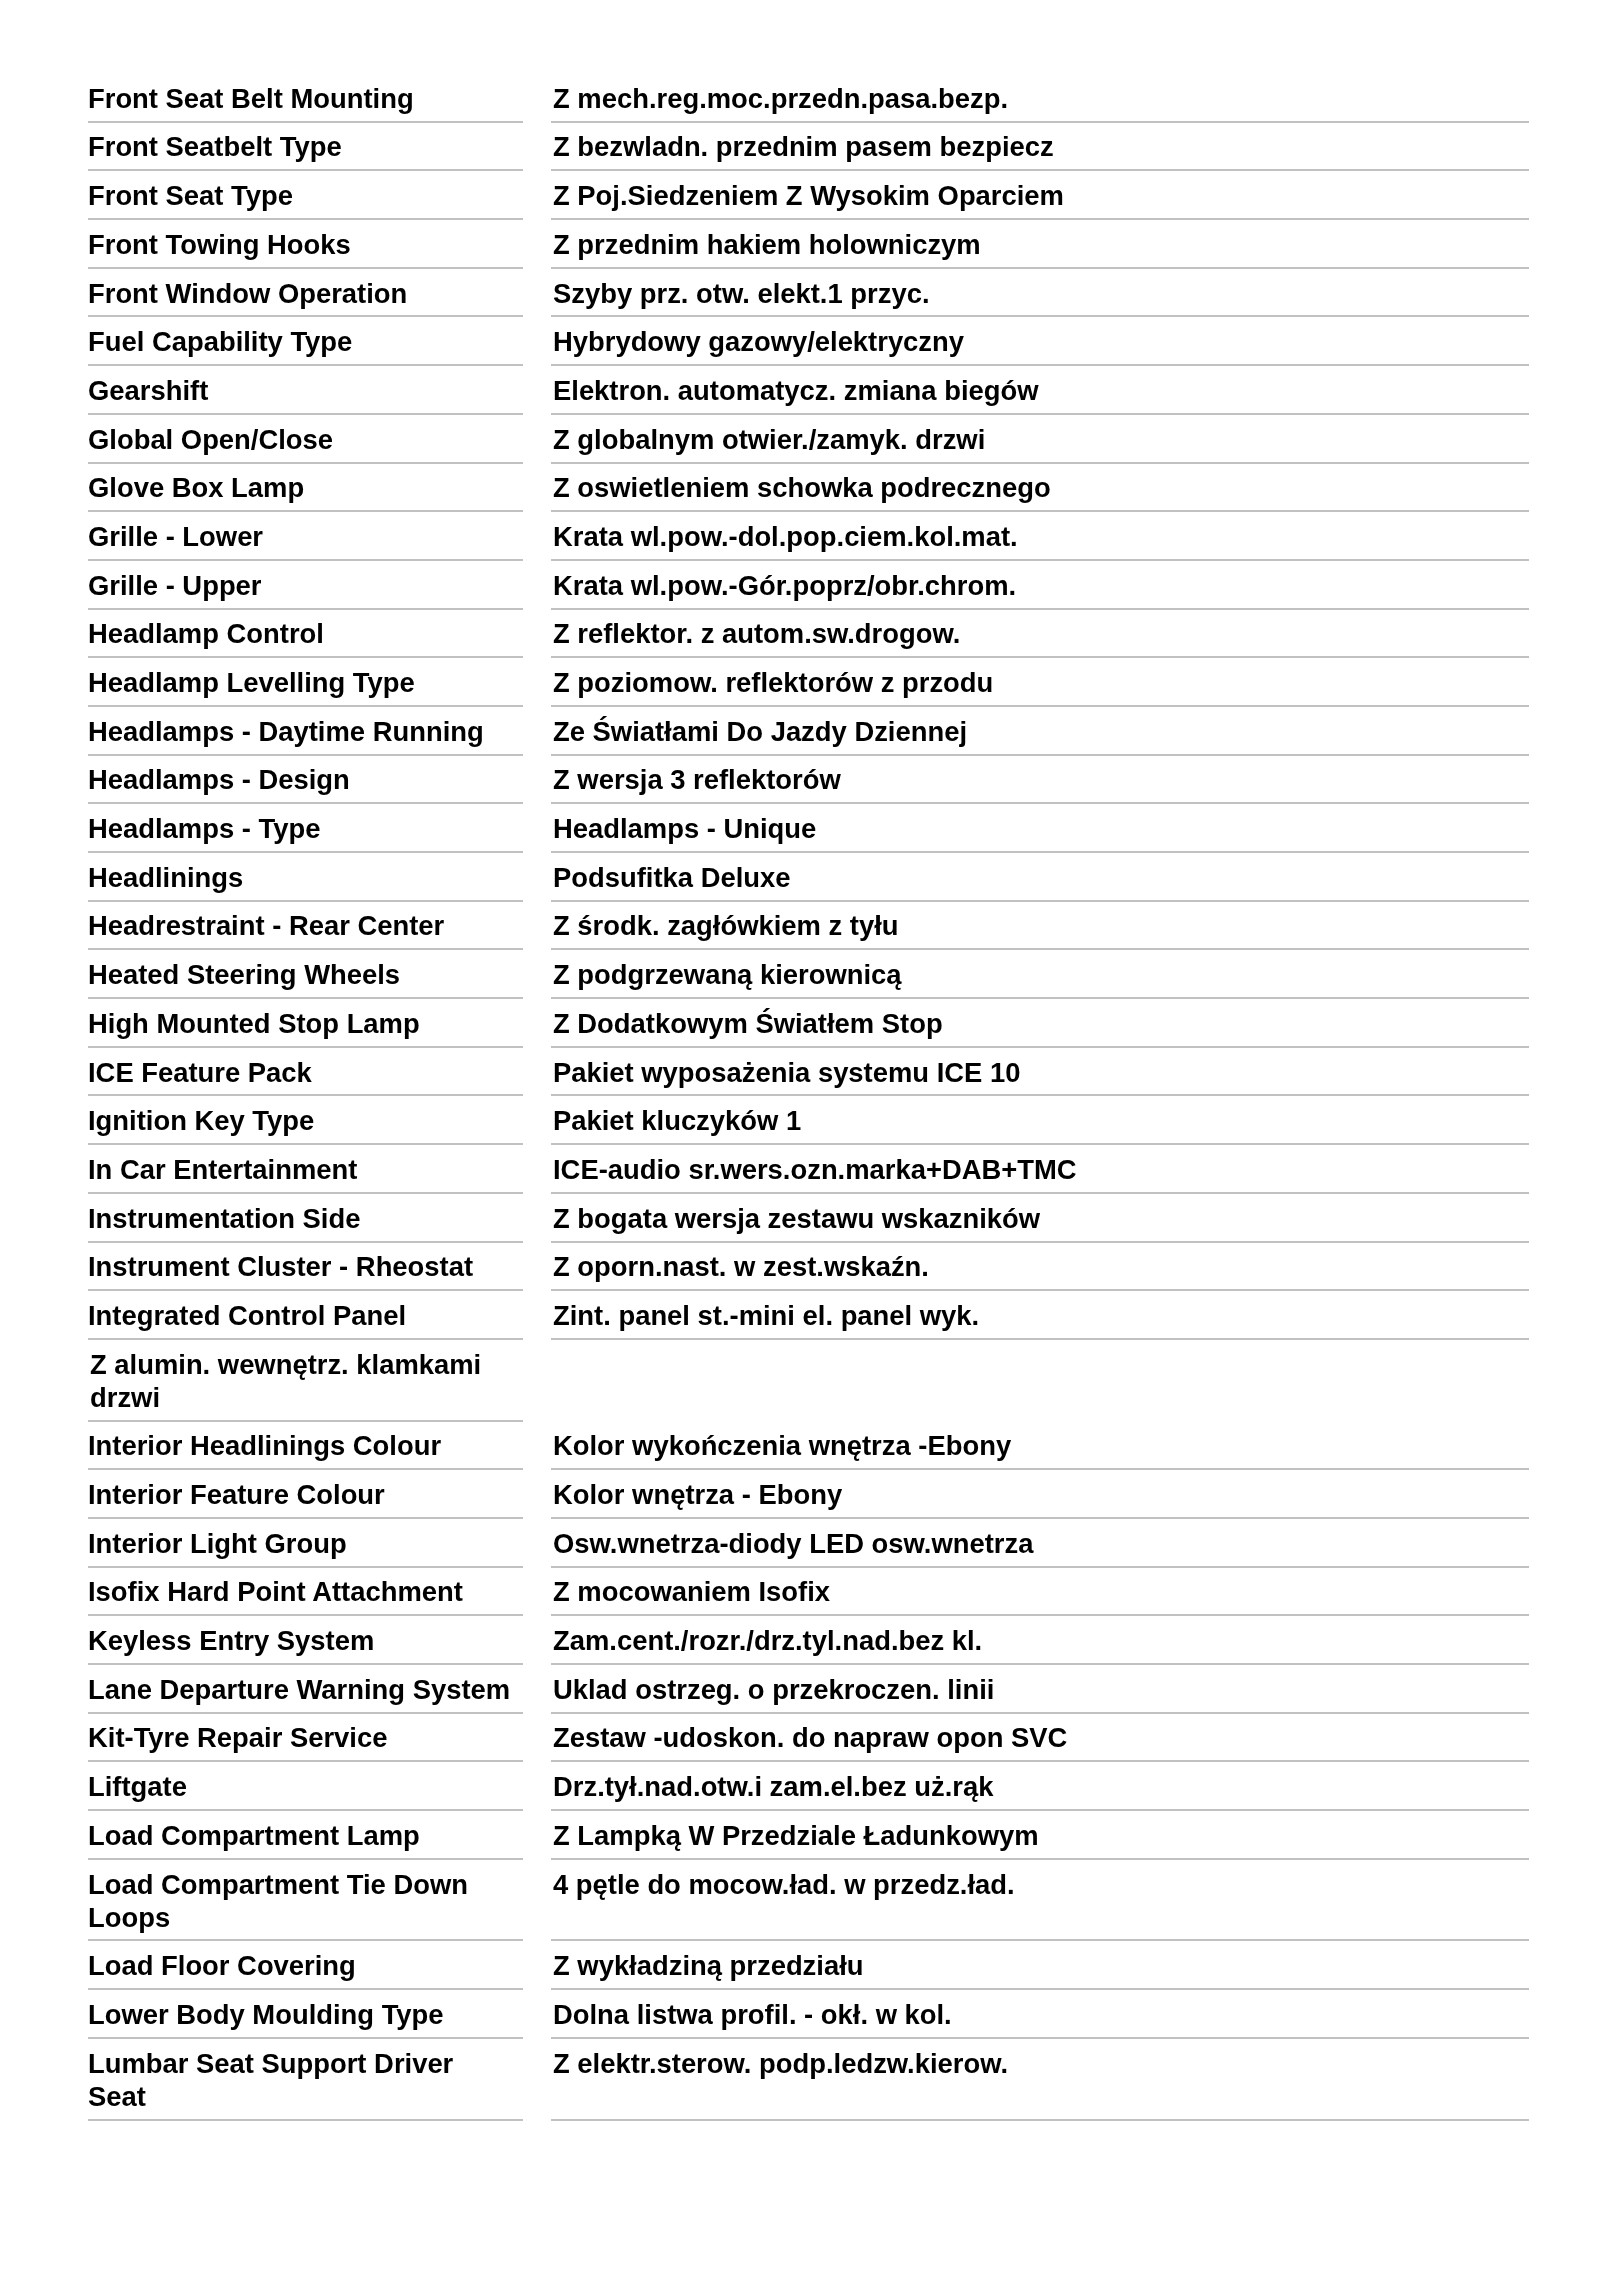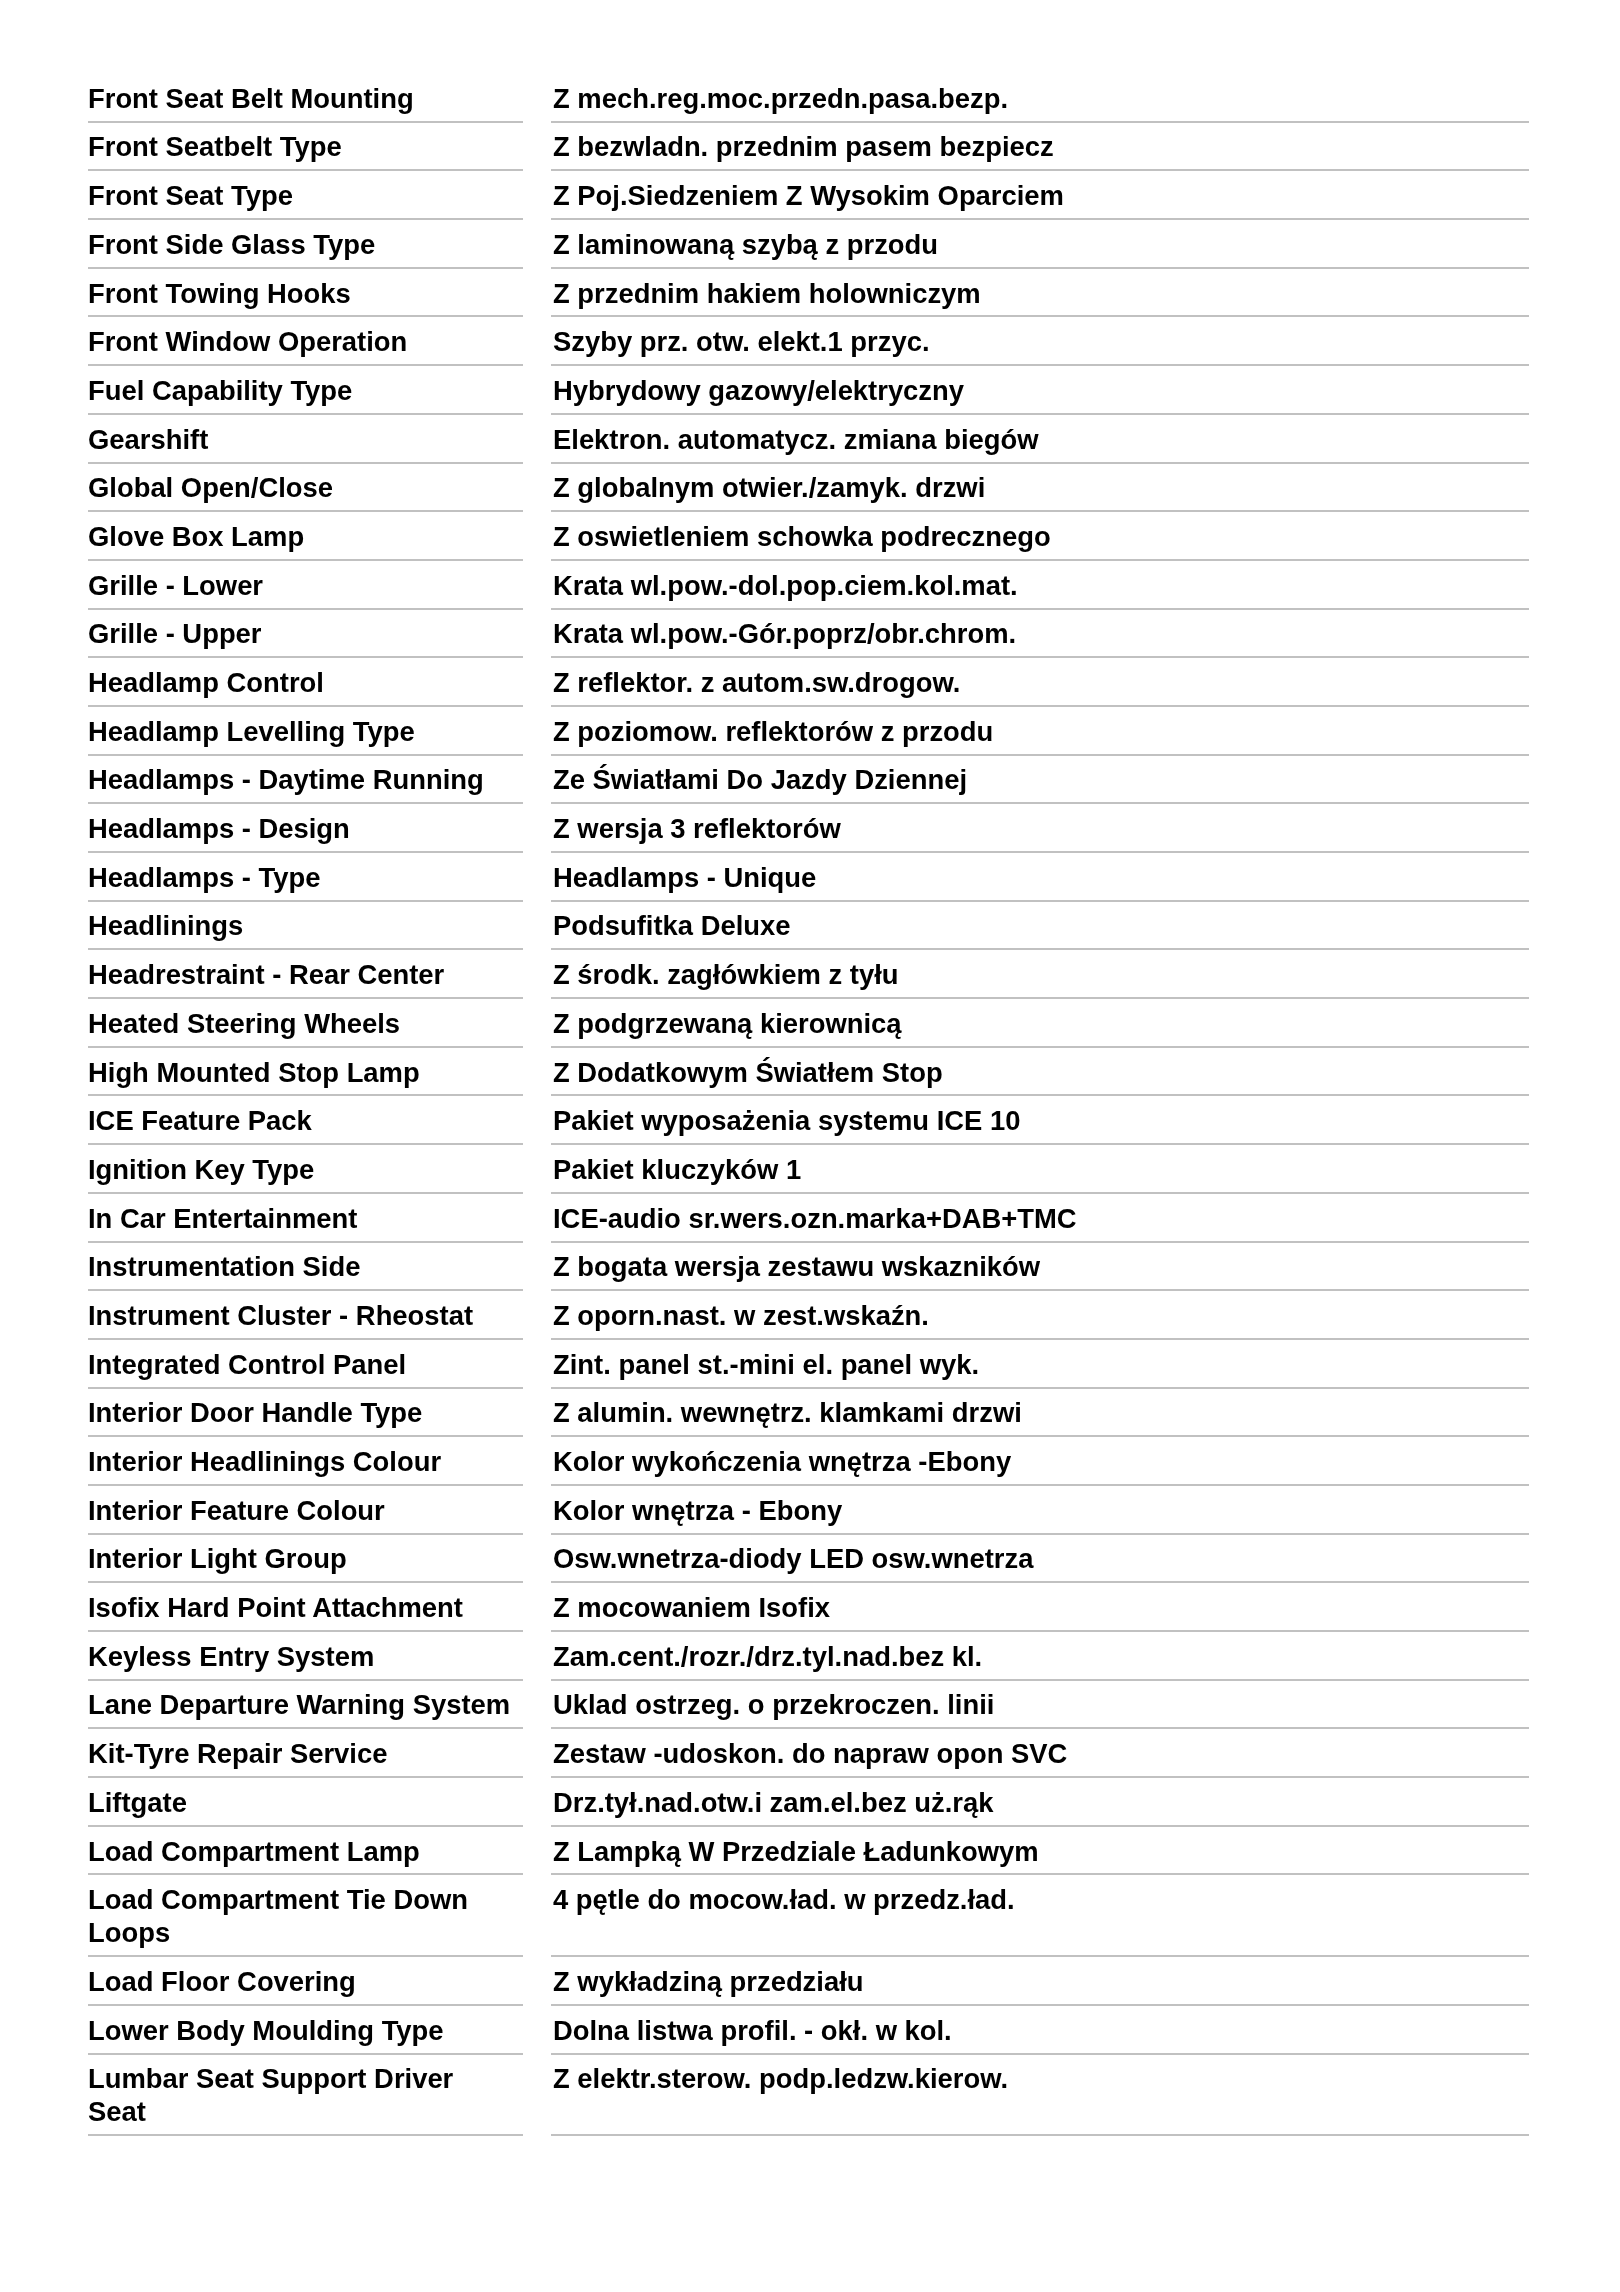--- a/index.html
+++ b/index.html
@@ -52,24 +52,20 @@
     </div>
     <div class="spec-row">
       <div class="spec-cell spec-label">Front Seatbelt Type</div>
       <div class="spec-cell spec-value">Z bezwladn. przednim pasem bezpiecz</div>
     </div>
     <div class="spec-row">
       <div class="spec-cell spec-label">Front Seat Type</div>
       <div class="spec-cell spec-value">Z Poj.Siedzeniem Z Wysokim Oparciem</div>
     </div>
     <div class="spec-row">
-      <div class="spec-cell spec-label">Front Side Glass Type</div>
-      <div class="spec-cell spec-value">Z laminowaną szybą z przodu</div>
-    </div>
-    <div class="spec-row">
       <div class="spec-cell spec-label">Front Towing Hooks</div>
       <div class="spec-cell spec-value">Z przednim hakiem holowniczym</div>
     </div>
     <div class="spec-row">
       <div class="spec-cell spec-label">Front Window Operation</div>
       <div class="spec-cell spec-value">Szyby prz. otw. elekt.1 przyc.</div>
     </div>
     <div class="spec-row">
       <div class="spec-cell spec-label">Fuel Capability Type</div>
       <div class="spec-cell spec-value">Hybrydowy gazowy/elektryczny</div>
@@ -148,21 +144,20 @@
     </div>
     <div class="spec-row">
       <div class="spec-cell spec-label">Instrument Cluster - Rheostat</div>
       <div class="spec-cell spec-value">Z oporn.nast. w zest.wskaźn.</div>
     </div>
     <div class="spec-row">
       <div class="spec-cell spec-label">Integrated Control Panel</div>
       <div class="spec-cell spec-value">Zint. panel st.-mini el. panel wyk.</div>
     </div>
     <div class="spec-row">
-      <div class="spec-cell spec-label">Interior Door Handle Type</div>
       <div class="spec-cell spec-value">Z alumin. wewnętrz. klamkami drzwi</div>
     </div>
     <div class="spec-row">
       <div class="spec-cell spec-label">Interior Headlinings Colour</div>
       <div class="spec-cell spec-value">Kolor wykończenia wnętrza -Ebony</div>
     </div>
     <div class="spec-row">
       <div class="spec-cell spec-label">Interior Feature Colour</div>
       <div class="spec-cell spec-value">Kolor wnętrza - Ebony</div>
     </div>

